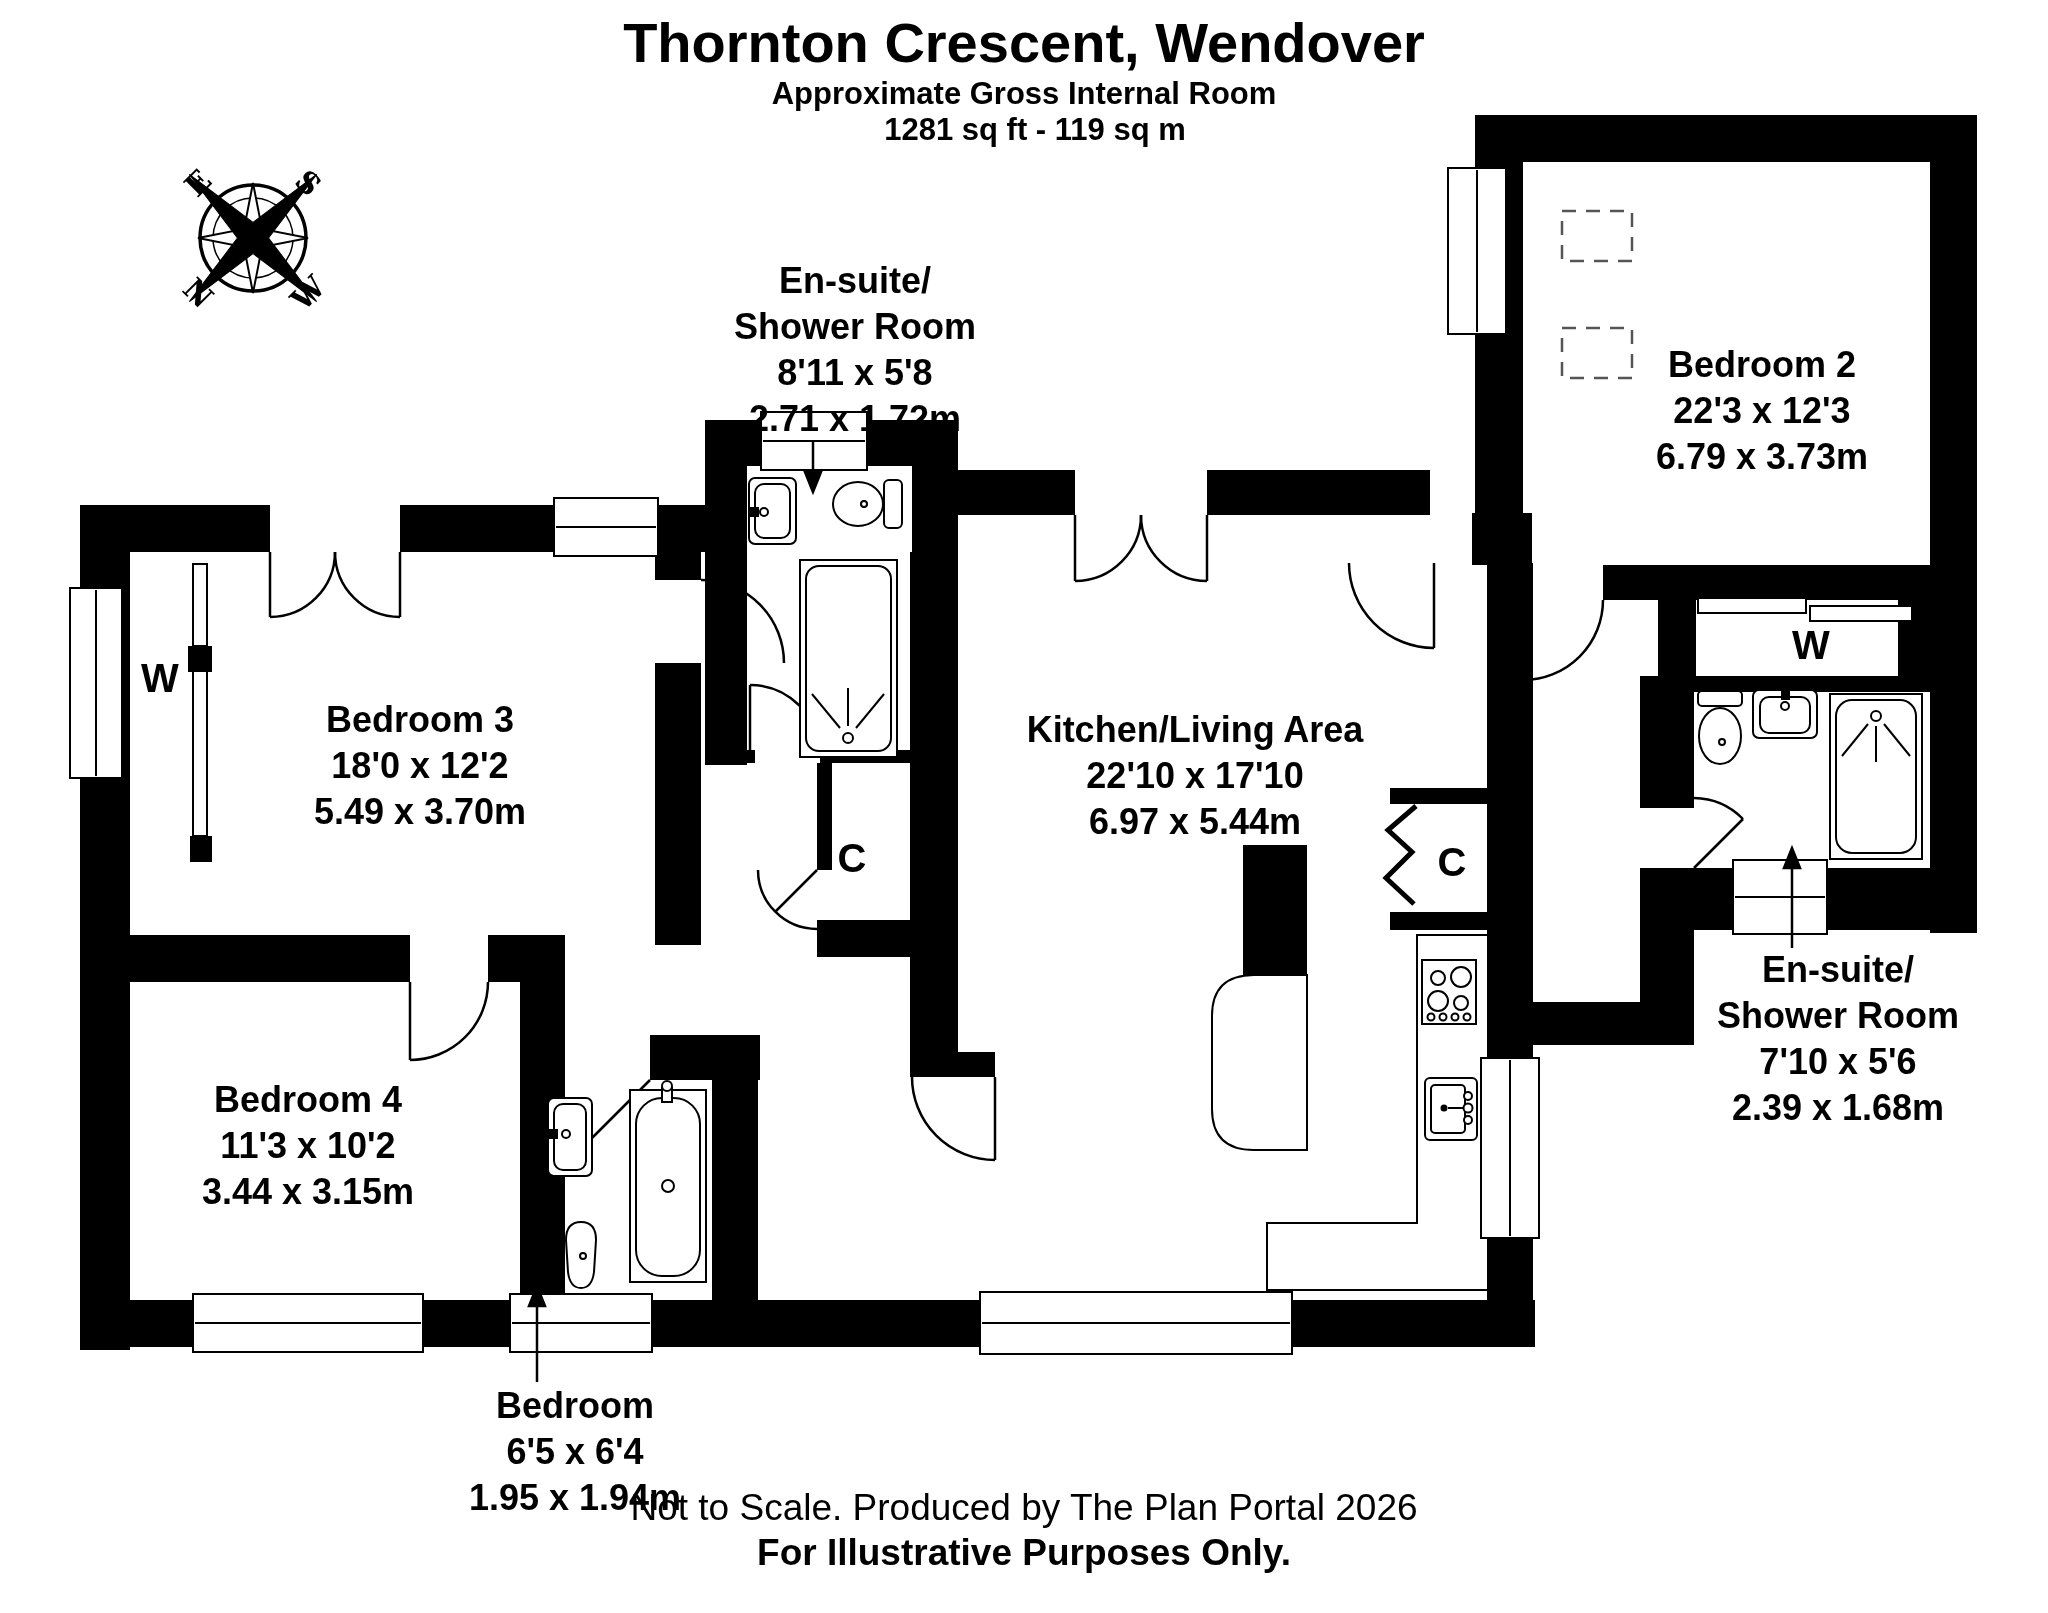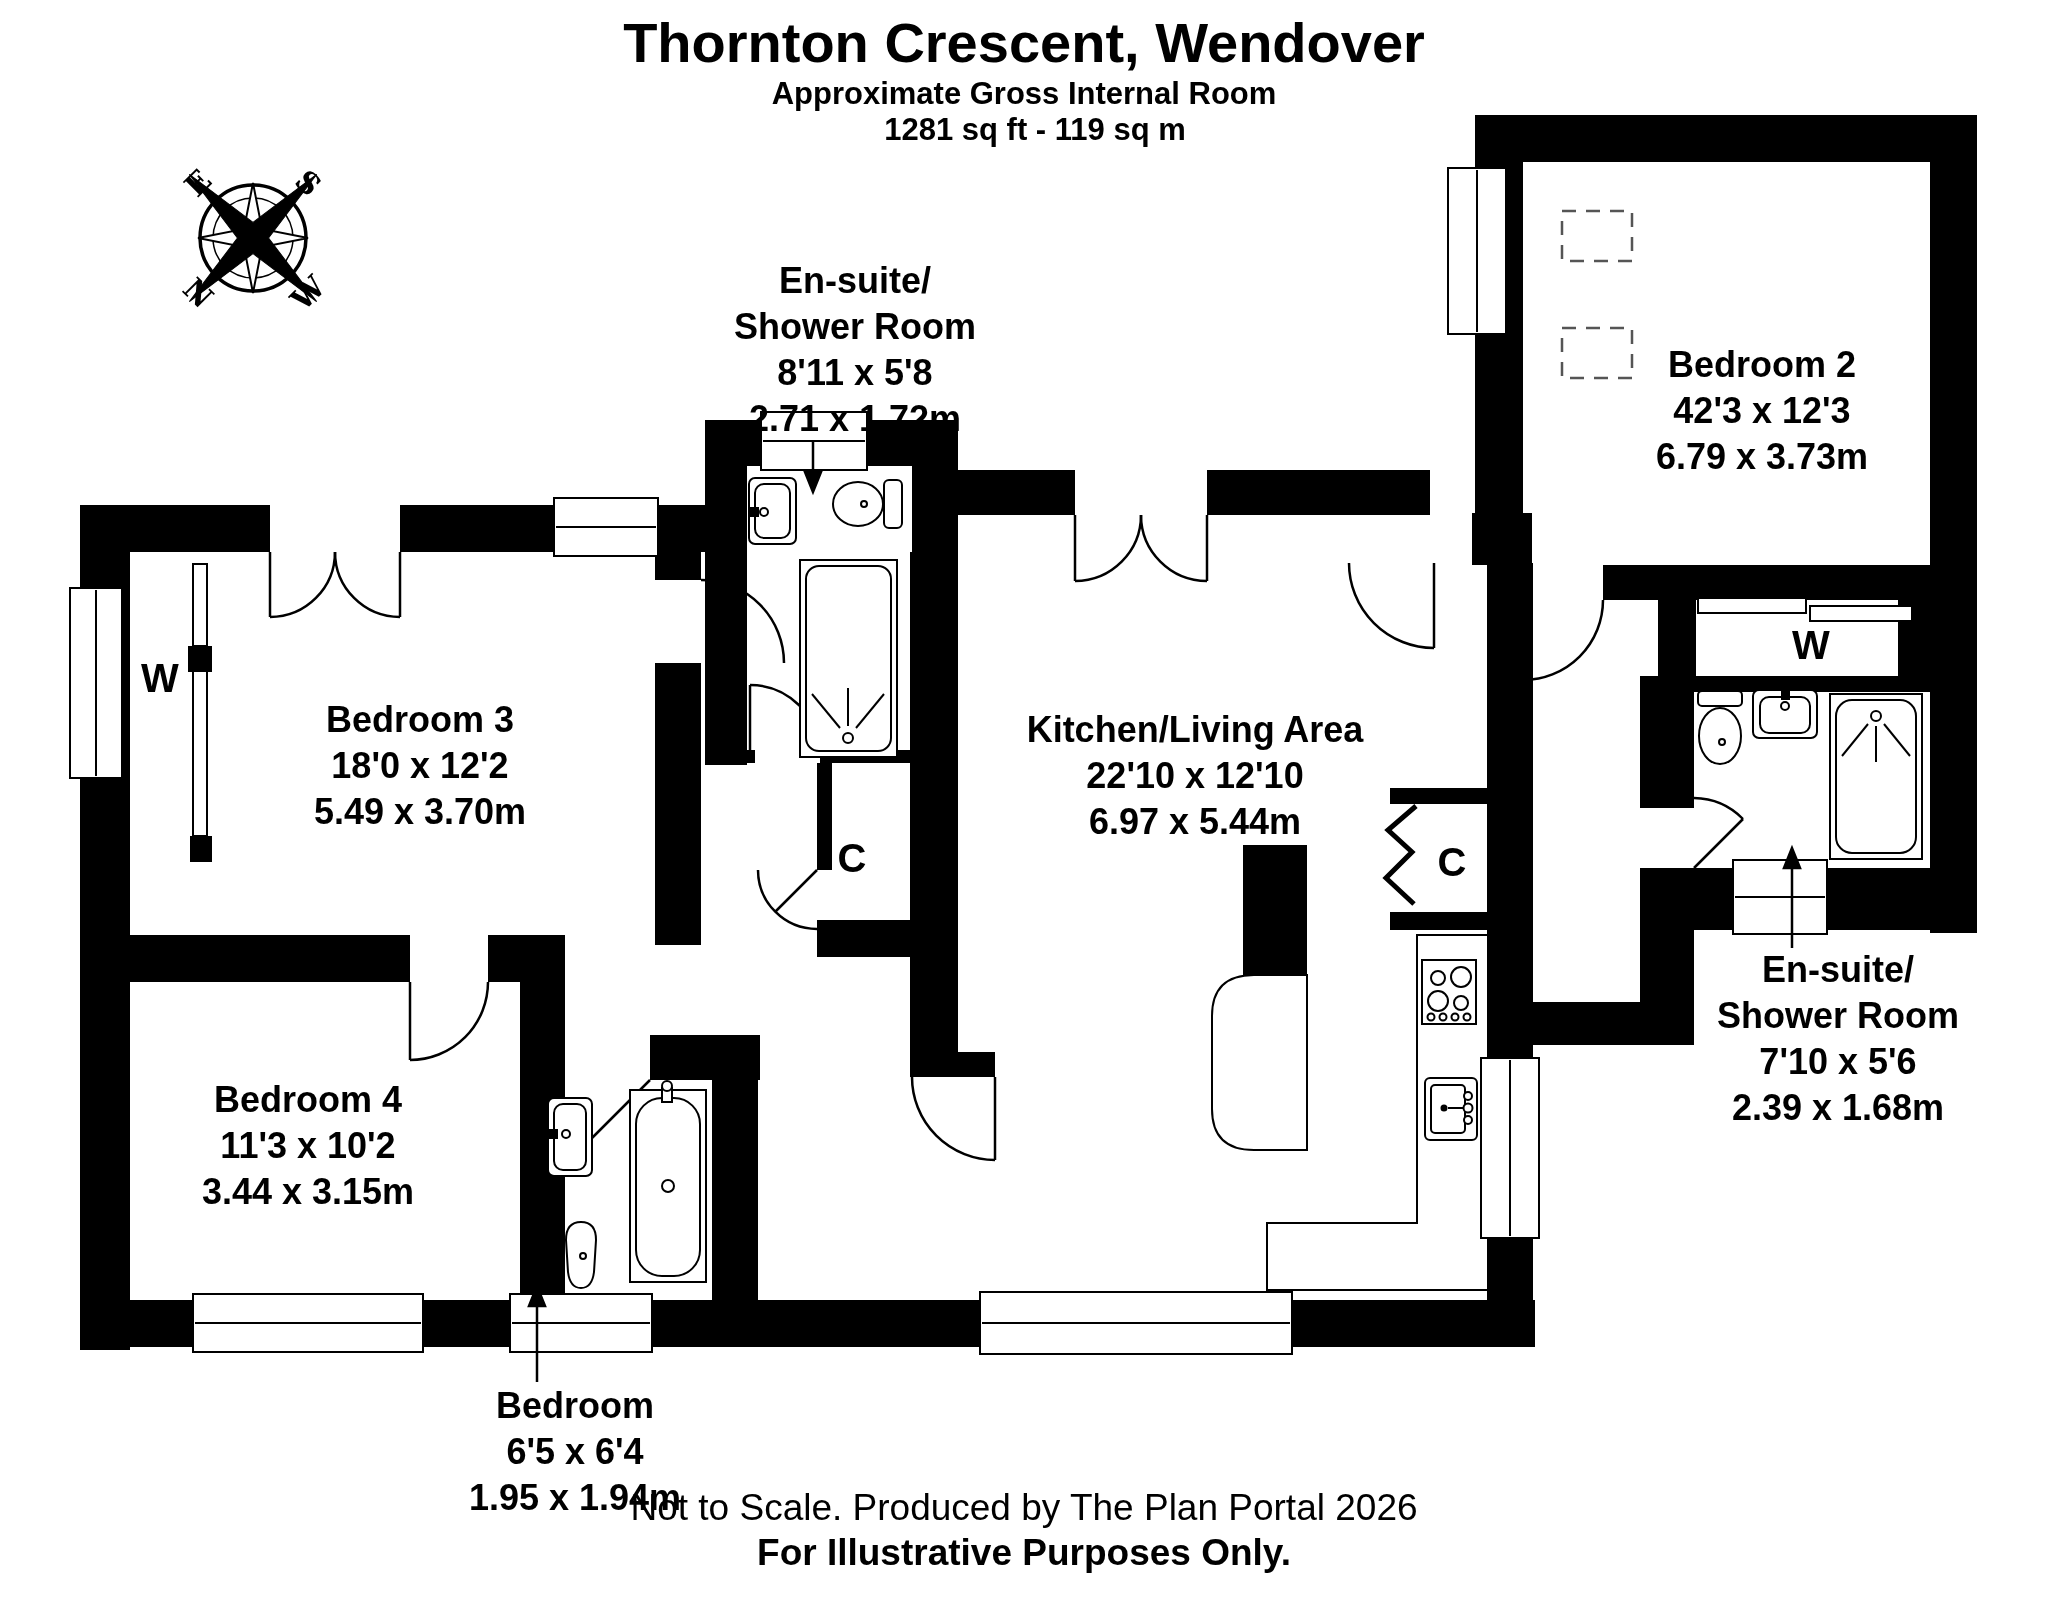--- a/index.html
+++ b/index.html
@@ -310,28 +310,28 @@
   <div class="room-label" style="left:420px;top:697px;">
     <div class="hidden-empty">Bedroom 3</div>
 
     <div>18'0 x 12'2</div>
     <div>5.49 x 3.70m</div>
   </div>
 
   <div class="room-label" style="left:1762px;top:342px;">
     <div class="hidden-empty">Bedroom 2</div>
 
-    <div>42'3 x 12'3</div>
+    <div>22'3 x 12'3</div>
     <div>6.79 x 3.73m</div>
   </div>
 
   <div class="room-label" style="left:1195px;top:707px;">
     <div class="hidden-empty">Kitchen/Living Area</div>
 
-    <div>22'10 x 12'10</div>
+    <div>22'10 x 17'10</div>
     <div>6.97 x 5.44m</div>
   </div>
 
   <div class="room-label" style="left:308px;top:1077px;">
     <div class="hidden-empty">Bedroom 4</div>
 
     <div>11'3 x 10'2</div>
     <div>3.44 x 3.15m</div>
   </div>
 

